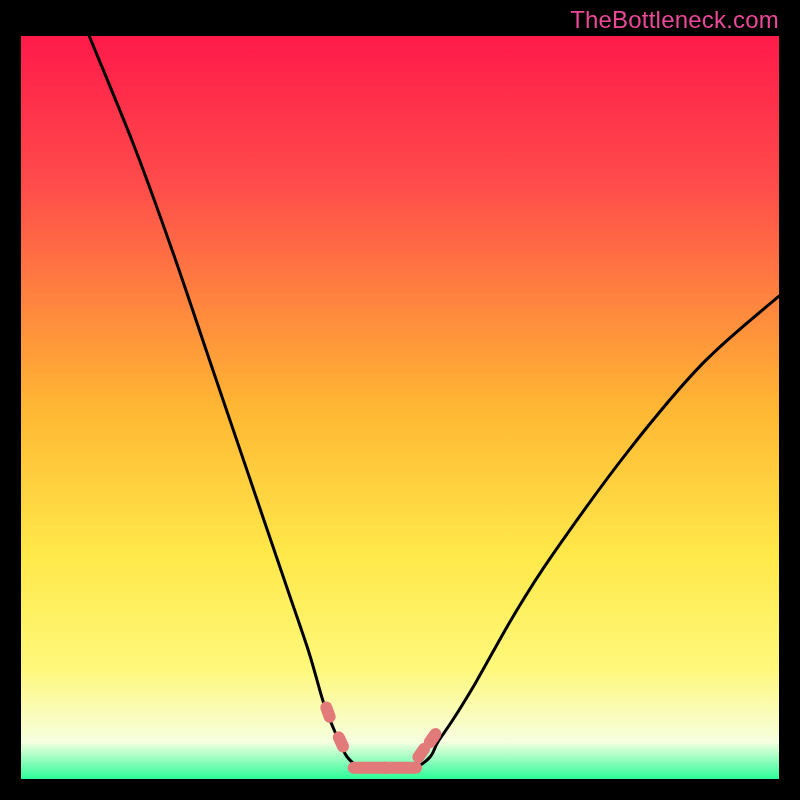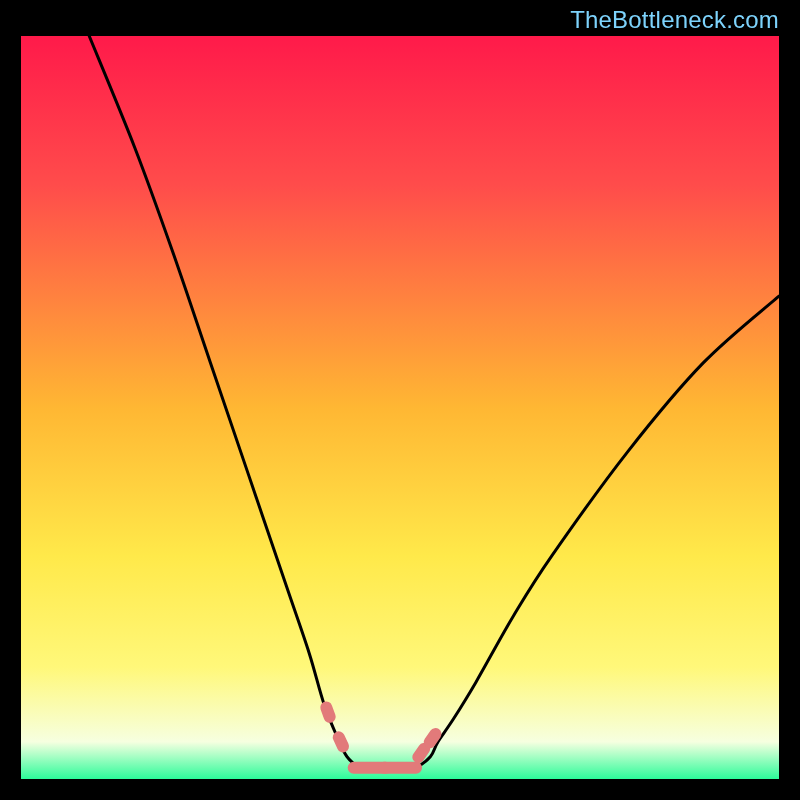--- a/index.html
+++ b/index.html
@@ -31,21 +31,21 @@
       #ffe94a 70%,
       #fff87a 85%,
       #f6ffe0 95%,
       #2cfc9a 100%
     );
   }
   .watermark {
     position: absolute;
     top: 6px;
     right: 21px;
-    color: #7dd3fc;
+    color: #ec4899;
     font-size: 24px;
     letter-spacing: 0.2px;
     font-weight: 500;
   }
   svg.curves {
     position: absolute;
     left: 0; top: 0;
     width: 758px; height: 743px;
   }
 </style>

